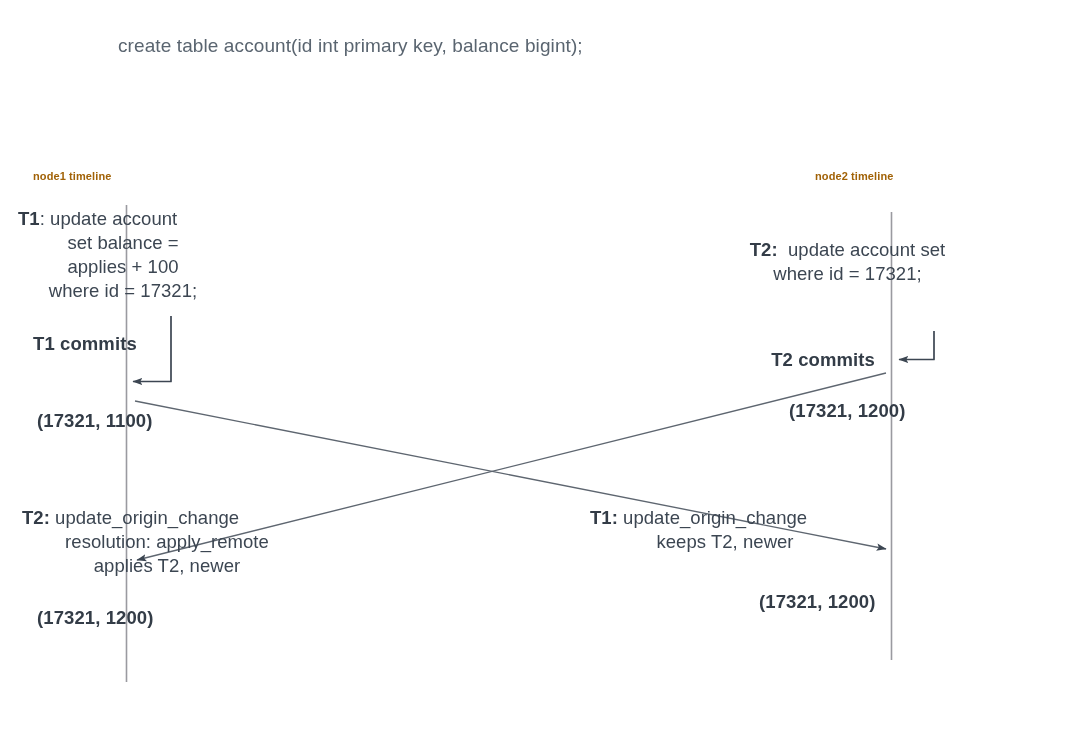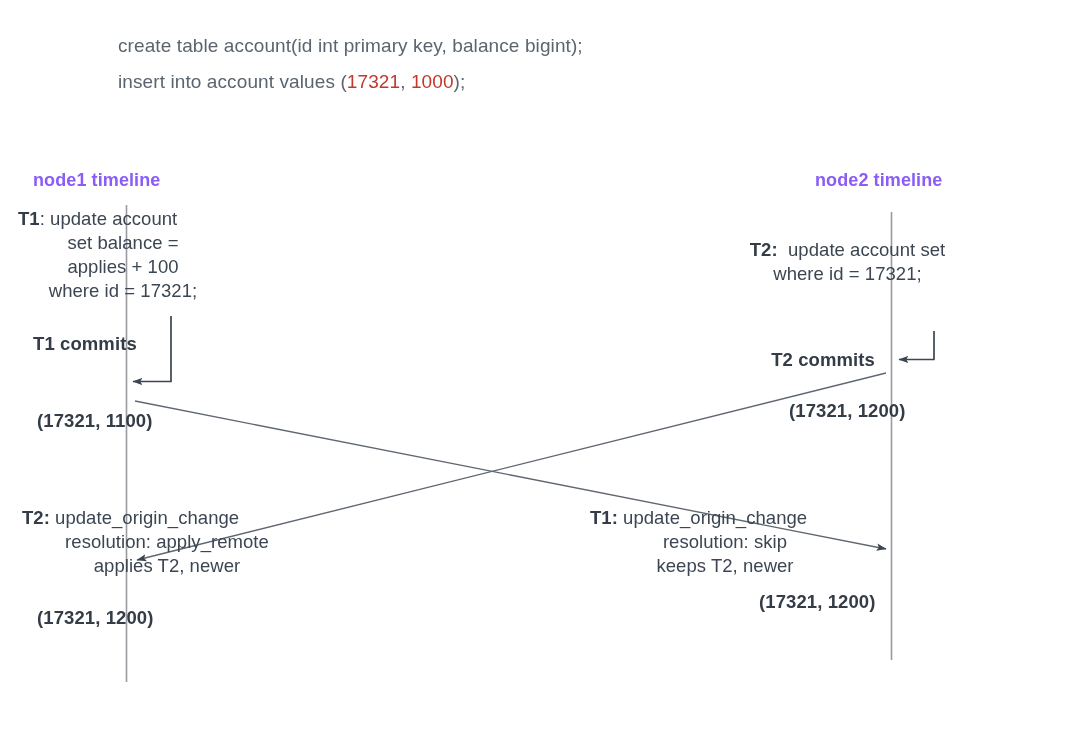--- a/index.html
+++ b/index.html
@@ -36,23 +36,23 @@
   }
   .sql-line {
     font-size: 19px;
     color: #5a6570;
     letter-spacing: 0.1px;
   }
   .sql-num {
     color: #c0392b;
   }
   .hdr {
-    font-size: 18px;
+    font-size: 11px;
     font-weight: bold;
-    color: #8b5cf6;
+    color: #a16207;
     letter-spacing: 0.1px;
   }
   .block {
     font-size: 18.5px;
     color: #3c4652;
     letter-spacing: 0.05px;
   }
   .block b {
     font-weight: bold;
     color: #333c47;
@@ -88,21 +88,20 @@
 
     <path d="M934,331 L934,359.5 L899,359.5" fill="none" stroke="#3c4652" stroke-width="1.7" stroke-linejoin="round" marker-end="url(#ah)"></path>
 
     <path d="M135,401 L886,549" fill="none" stroke="#5e6670" stroke-width="1.35" marker-end="url(#ah)"></path>
 
     <path d="M886,373 L137,560" fill="none" stroke="#5e6670" stroke-width="1.35" marker-end="url(#ah)"></path>
   </svg>
 
   <div class="txt sql-line ta-left" style="left:118px; top:34px;">create table account(id int primary key, balance bigint);</div>
 
-  <div class="txt sql-line ta-left" style="left:118px; top:70px;"><span>insert into account values (</span><span class="sql-num">17321</span><span>, </span><span class="sql-num">1000</span><span>);</span></div>
 
   <div class="txt hdr ta-left" style="left:33px; top:169px;">node1 timeline</div>
 
   <div class="txt hdr ta-left" style="left:815px; top:169px;">node2 timeline</div>
 
   <div class="txt block ta-center" style="left:18px; top:207px; width:210px;"><span style="display:block; text-align:left;"><b>T1</b><span>: update account</span></span><span style="display:block;">set balance =</span><span style="display:block;">applies + 100</span><span style="display:block;">where id = 17321;</span></div>
 
   <div class="txt bold-label ta-left" style="left:33px; top:332px;">T1 commits</div>
 
   <div class="txt bold-label ta-left" style="left:37px; top:409px;">(17321, 1100)</div>
@@ -110,17 +109,17 @@
   <div class="txt block ta-center" style="left:22px; top:506px; width:290px;"><span style="display:block; text-align:left;"><b>T2:</b><span> update_origin_change</span></span><span style="display:block;">resolution: apply_remote</span><span style="display:block;">applies T2, newer</span></div>
 
   <div class="txt bold-label ta-left" style="left:37px; top:606px;">(17321, 1200)</div>
 
   <div class="txt block ta-center" style="left:700px; top:238px; width:295px;"><span style="display:block;"><b>T2:</b><span>  update account set</span></span><span style="display:block;">where id = 17321;</span></div>
 
   <div class="txt bold-label ta-right" style="left:655px; top:348px; width:220px;">T2 commits</div>
 
   <div class="txt bold-label ta-left" style="left:789px; top:399px;">(17321, 1200)</div>
 
-  <div class="txt block ta-center" style="left:590px; top:506px; width:270px;"><span style="display:block; text-align:left;"><b>T1:</b><span> update_origin_change</span></span><span style="display:block;">resolution: skip</span><span style="display:block;">keeps T2, newer</span></div>
+  <div class="txt block ta-center" style="left:590px; top:506px; width:270px;"><span style="display:block; text-align:left;"><b>T1:</b><span> update_origin_change</span></span><span style="display:block;">keeps T2, newer</span></div>
 
   <div class="txt bold-label ta-left" style="left:759px; top:590px;">(17321, 1200)</div>
 
 </div>
 
 </body></html>

